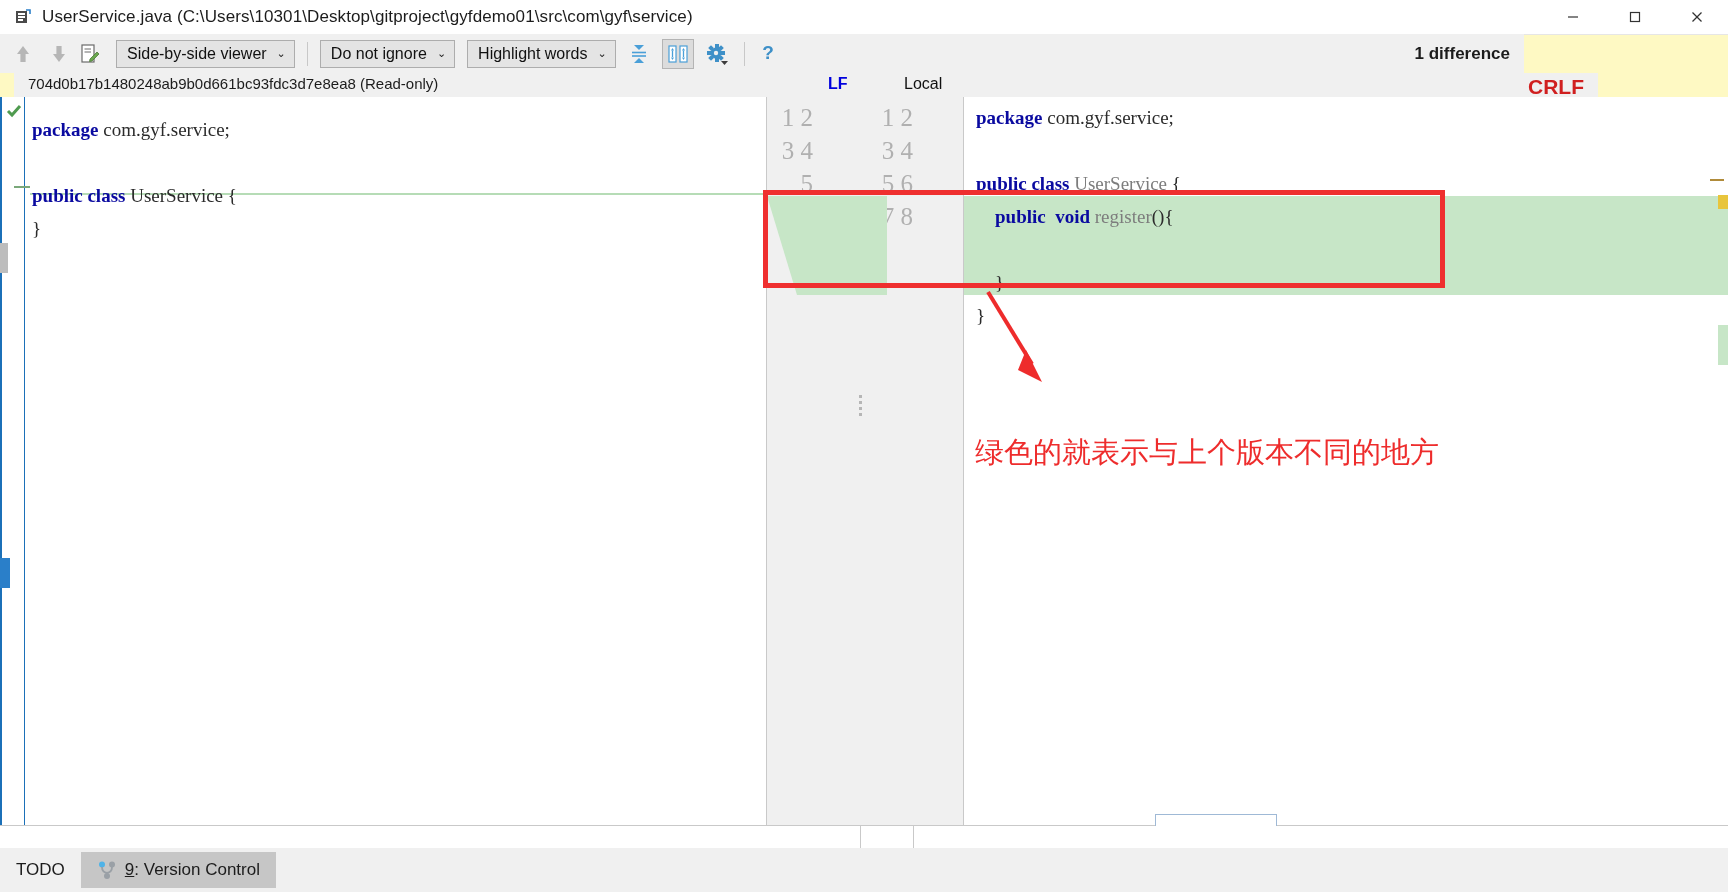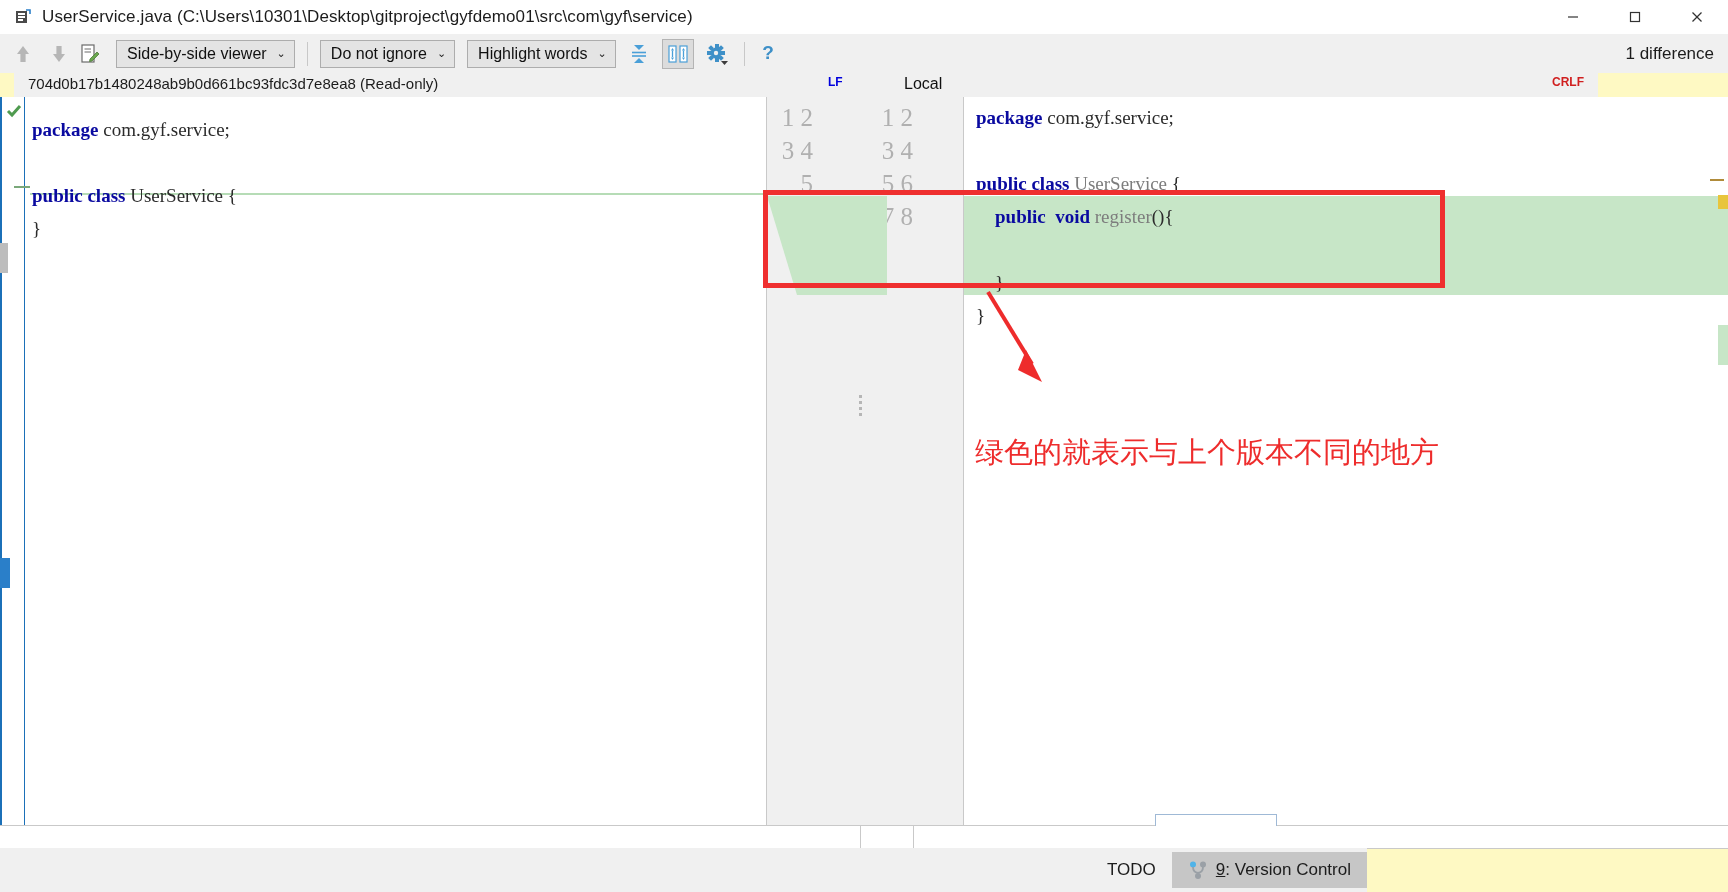--- a/index.html
+++ b/index.html
@@ -40,21 +40,21 @@
   }
   .win-btn {
     width: 62px; height: 34px;
     display: flex; align-items: center; justify-content: center;
     color: #333; font-size: 15px;
   }
 
   
   .toolbar {
     position: absolute; left: 0; top: 34px;
-    width: 1728px; height: 39px;
+    width: 1524px; height: 39px;
     background: #f0f0f0;
     display: flex; align-items: center;
   }
   .tb-arrow {
     width: 26px; height: 26px; margin-left: 10px;
     display: flex; align-items: center; justify-content: center;
   }
   .tb-icon-btn {
     width: 28px; height: 26px; margin-left: 4px;
     display: flex; align-items: center; justify-content: center;
@@ -78,45 +78,45 @@
   .tb-tool {
     width: 30px; height: 28px; margin-left: 8px;
     display: flex; align-items: center; justify-content: center;
   }
   .tb-tool.active {
     background: #dcdcdc;
     border: 1px solid #b4b4b4;
   }
   .diffcount {
     position: absolute; right: 14px; top: 10px;
-    font-size: 17px; color: #1c1c1c;
+    font-size: 17px; color: #1c1c1c; font-weight: bold;
   }
 
   
   .subheader {
     position: absolute; left: 14px; top: 73px;
     width: 1584px; height: 24px;
     background: #f0f0f0;
   }
   .rev-text {
     position: absolute; left: 14px; top: 2px;
     font-size: 15px; color: #1c1c1c;
     white-space: nowrap;
   }
   .lf-label {
     position: absolute; left: 814px; top: 2px;
-    font-size: 12px; color: #0000dd; font-weight: 600;
+    font-size: 16px; color: #0000dd; font-weight: 600;
   }
   .local-label {
     position: absolute; left: 890px; top: 2px;
     font-size: 16px; color: #111;
   }
   .crlf-label {
     position: absolute; right: 14px; top: 2px;
-    font-size: 12px; color: #d01f1f; font-weight: 600;
+    font-size: 21px; color: #d01f1f; font-weight: 600;
   }
 
   
   .pane-area {
     position: absolute; left: 0; top: 97px;
     width: 1728px; height: 728px;
     background: #ffffff;
   }
   .left-pane {
     position: absolute; left: 0; top: 0;
@@ -264,23 +264,23 @@
   .seg-c { left: 914px; width: 814px; border-bottom: 1px solid #c9c9c9; border-right: none; }
   .mini-btn {
     position: absolute; left: 1155px; top: 814px;
     width: 120px; height: 14px;
     border: 1px solid #9fb9d6;
     background: #ffffff;
   }
 
   .statusbar {
     position: absolute; left: 0; top: 848px;
-    width: 1367px; height: 44px;
+    width: 1728px; height: 44px;
     background: #f0f0f0;
-    display: flex; align-items: center; justify-content: flex-end;
+    display: flex; align-items: center;
   }
   .sb-item {
     height: 36px;
     display: flex; align-items: center;
     padding: 0 16px;
     font-size: 17px; color: #1c1c1c;
     white-space: nowrap;
   }
   .sb-item.active { background: #c6c6c6; }
   .sb-icon {

